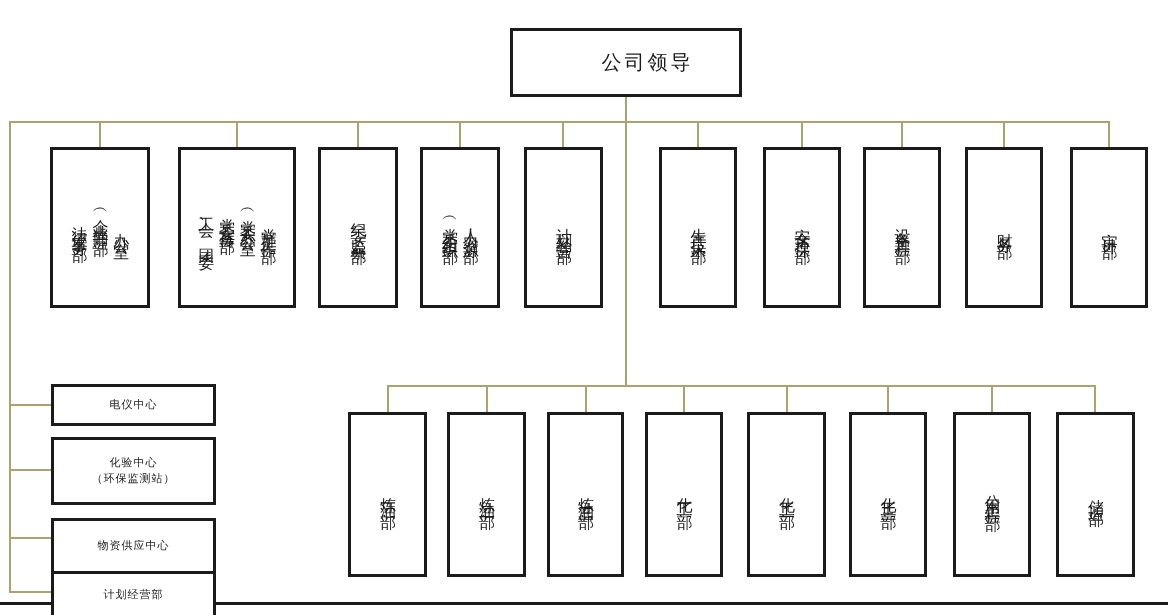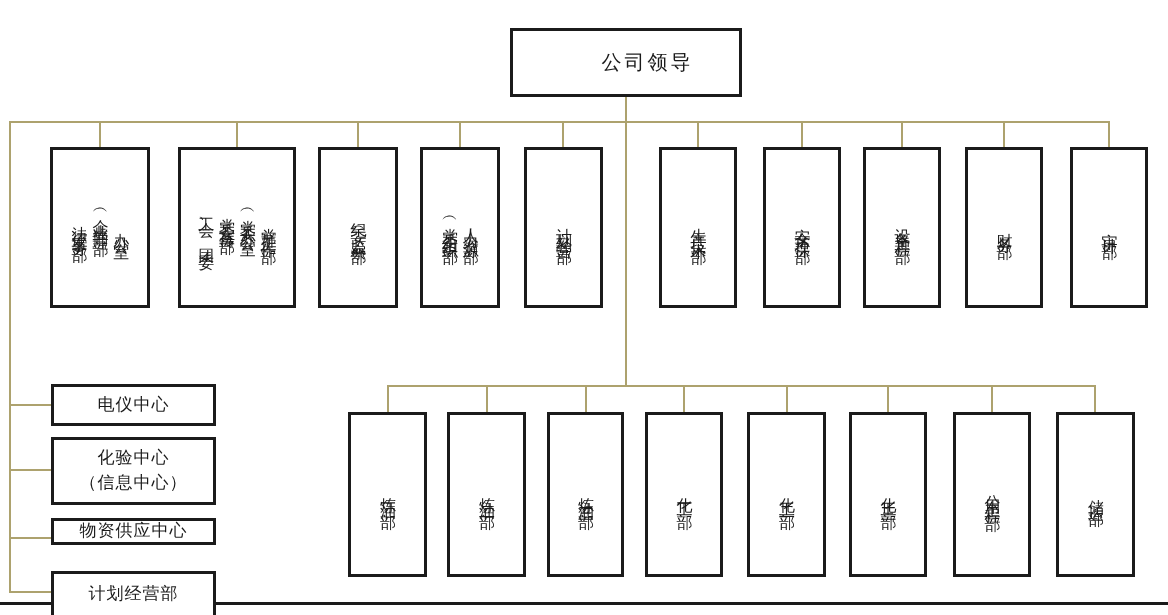--- a/index.html
+++ b/index.html
@@ -15,21 +15,21 @@
   .box {
     position:absolute; border:3px solid var(--box-border,#1b1b1b);
     background:#fff; display:flex; align-items:center; justify-content:center;
     z-index:2;
   }
   .vtext {
     writing-mode:vertical-rl; text-orientation:mixed;
     white-space:pre-line; text-align:center;
     font-size:16px; letter-spacing:5px; line-height:1.3;
   }
-  .htext { white-space:pre-line; text-align:center; font-size:17px;
+  .htext { white-space:pre-line; text-align:center; font-size:11px;
     letter-spacing:1px; line-height:1.45; }
   .root-text { font-size:20px; letter-spacing:3px; }
 </style>
 </head>
 <body>
 
 <div class="canvas">
 
   <div class="line" style="left:625px; top:97px;  width:2px;   height:289px;"></div>
   <div class="line" style="left:9px;   top:121px; width:1101px; height:2px;"></div>
@@ -102,23 +102,23 @@
   </div>
   <div class="box" style="left:1070px; top:147px; width:78px; height:161px;">
     <div class="vtext">审计部</div>
   </div>
 
   <div class="box" style="left:51px; top:384px; width:165px; height:42px;">
     <div class="htext">电仪中心</div>
   </div>
   <div class="box" style="left:51px; top:437px; width:165px; height:68px;">
     <div class="htext">化验中心
-（信息中心）</div>
+（环保监测站）</div>
   </div>
-  <div class="box" style="left:51px; top:518px; width:165px; height:27px;">
+  <div class="box" style="left:51px; top:518px; width:165px; height:56px;">
     <div class="htext">物资供应中心</div>
   </div>
   <div class="box" style="left:51px; top:571px; width:165px; height:47px;">
     <div class="htext">计划经营部</div>
   </div>
 
   <div class="box" style="left:348px; top:412px; width:79px; height:165px;">
     <div class="vtext">炼油一部</div>
   </div>
   <div class="box" style="left:447px; top:412px; width:79px; height:165px;">

